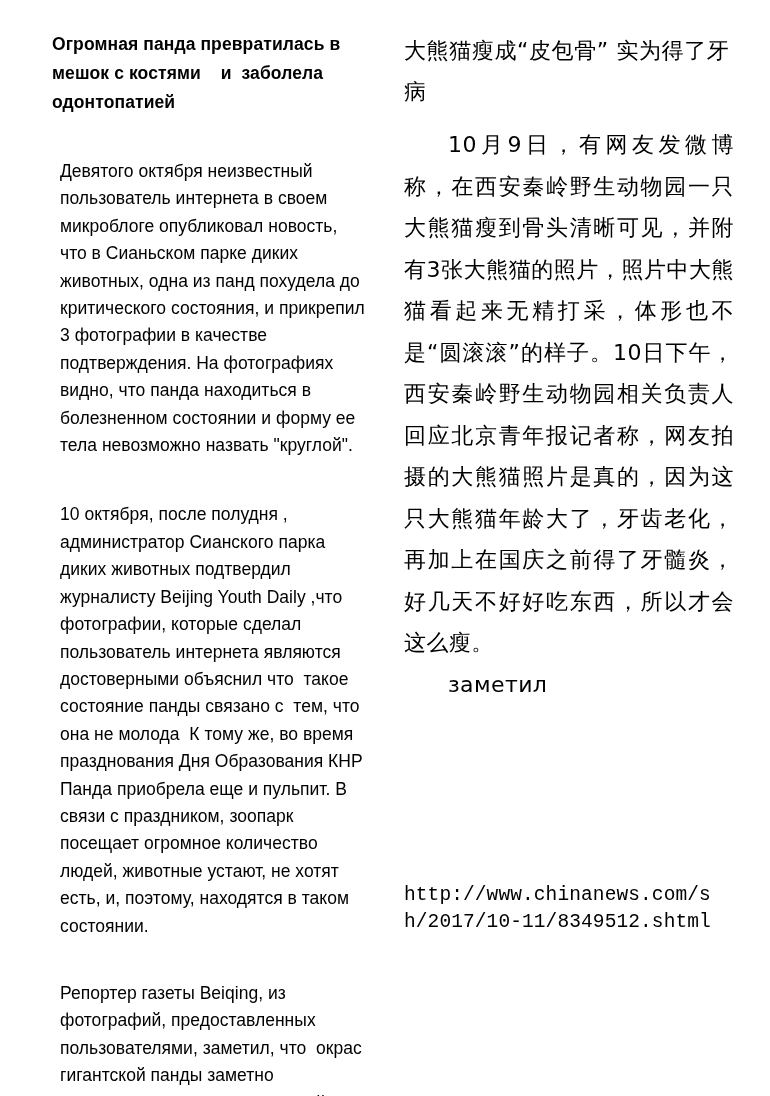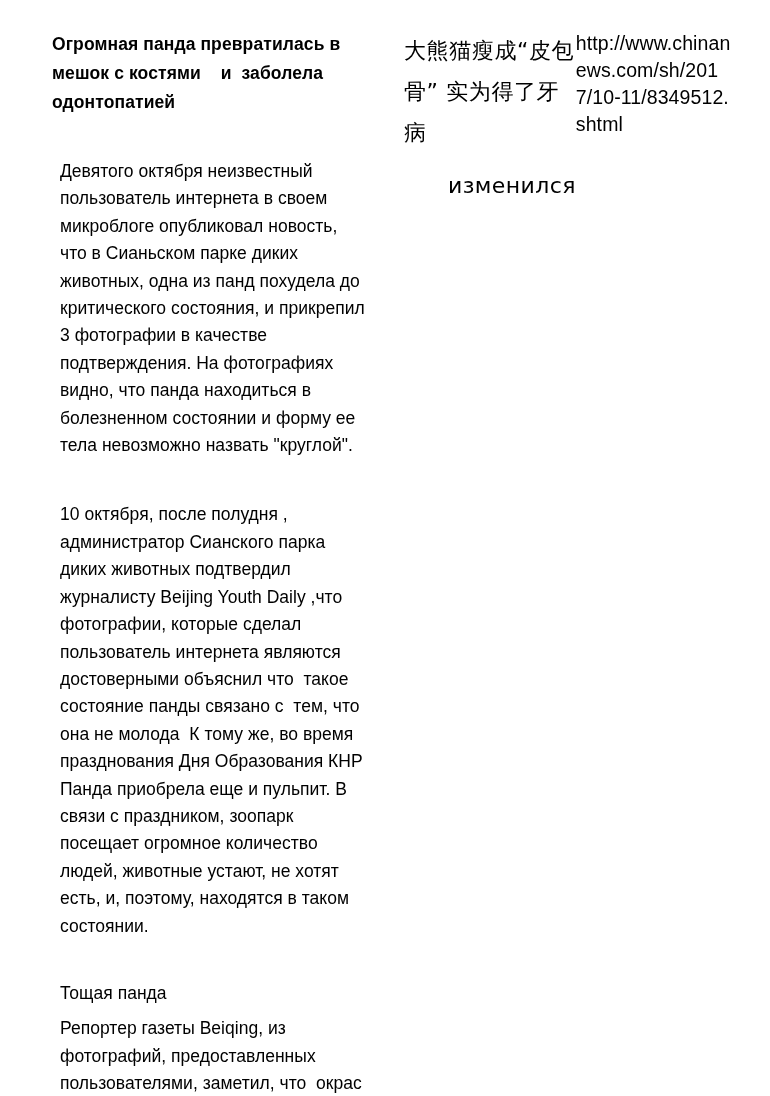--- a/index.html
+++ b/index.html
@@ -49,21 +49,21 @@
   .gap-lg { height: 31px; }
   .gap-md { height: 26px; }
   .gap-sm { height: 24px; }
 
   
   .col-zh {
     flex: 1 1 auto;
     padding-left: 22px;
     box-sizing: border-box;
     display: flex;
-    flex-direction: row;
+    flex-direction: column;
   }
   .zh-block {
     font-family: "DejaVu Sans", "Liberation Sans", sans-serif;
   }
   .zh-title {
     font-size: 22px;
     line-height: 41px;
     margin: 0;
     font-weight: 400;
     letter-spacing: 0.6px;
@@ -74,21 +74,21 @@
     margin: 0;
     font-weight: 400;
     text-indent: 44px;
     letter-spacing: 0.4px;
     text-align: justify;
     text-justify: inter-character;
   }
   .zh-gap { height: 12px; }
   .zh-spacer { flex: 1 1 auto; }
   .zh-url {
-    font-family: Liberation Sans, sans-serif;
+    font-family: Liberation Mono, monospace;
     font-size: 19.5px;
     line-height: 27px;
     margin: 0 0 160px 0;
     word-break: break-all;
     letter-spacing: 0.1px;
   }
 </style>
 </head>
 <body>
 
@@ -100,33 +100,33 @@
     <div class="gap-lg"></div>
 
     <p class="ru-para">Девятого октября неизвестный пользователь интернета в своем микроблоге опубликовал новость, что в Сианьском парке диких животных, одна из панд похудела до критического состояния, и прикрепил 3 фотографии в качестве подтверждения. На фотографиях видно, что панда находиться в болезненном состоянии и форму ее тела невозможно назвать "круглой".</p>
 
     <div class="gap-md"></div>
 
     <p class="ru-para">10 октября, после полудня , администратор Сианского парка диких животных подтвердил журналисту Beijing Youth Daily ,что фотографии, которые сделал пользователь интернета являются достоверными объяснил что  такое состояние панды связано с  тем, что она не молода  К тому же, во время празднования Дня Образования КНР Панда приобрела еще и пульпит. В связи с праздником, зоопарк посещает огромное количество людей, животные устают, не хотят есть, и, поэтому, находятся в таком состоянии.</p>
 
     <div class="gap-sm"></div>
 
-    <p class="ru-para">Тощая панда</p>
 
     <p class="ru-para">Репортер газеты Beiqing, из фотографий, предоставленных пользователями, заметил, что  окрас гигантской панды заметно изменился , она выглядит вялой. На одной из фотографий можно весьма отчетливо увидеть ребра животного.</p>
   </div>
 
   <div class="col-zh">
     <div class="zh-block">
       <h1 class="zh-title">大熊猫瘦成“皮包骨” 实为得了牙病</h1>
 
       <div class="zh-gap"></div>
 
+      <p class="zh-para">10月9日，有网友发微博称，在西安秦岭野生动物园一只大熊猫瘦到骨头清晰可见，并附有3张大熊猫的照片，照片中大熊猫看起来无精打采，体形也不是“圆滚滚”的样子。10日下午，西安秦岭野生动物园相关负责人回应北京青年报记者称，网友拍摄的大熊猫照片是真的，因为这只大熊猫年龄大了，牙齿老化，再加上在国庆之前得了牙髓炎，好几天不好好吃东西，所以才会这么瘦。</p>
 
-      <p class="zh-para">изменился</p>
+      <p class="zh-para">заметил</p>
 
     </div>
 
     <div class="zh-spacer"></div>
 
     <p class="zh-url">http://www.chinanews.com/sh/2017/10-11/8349512.shtml</p>
   </div>
 
 </div>
 

